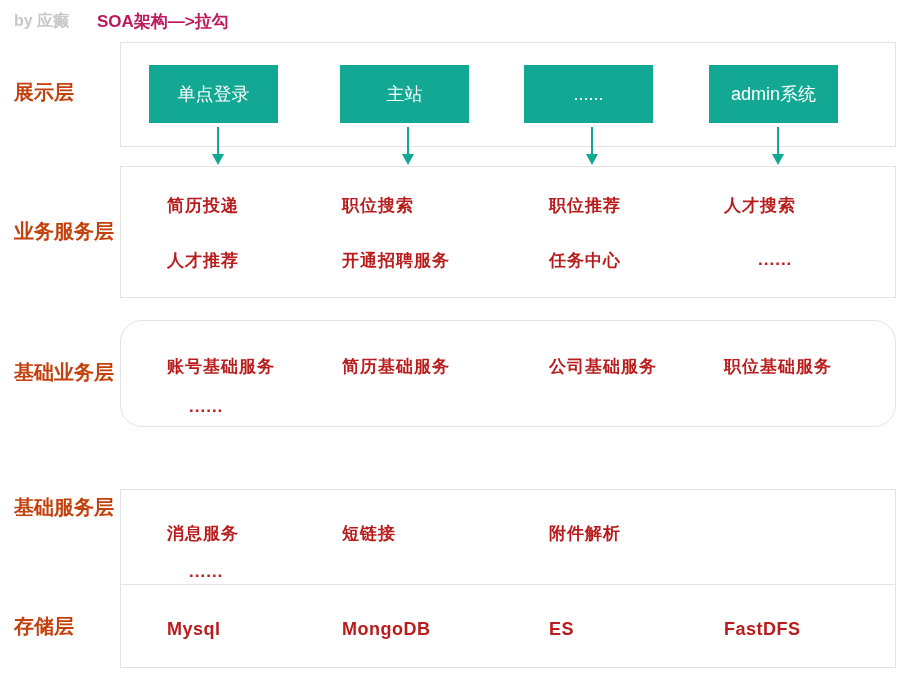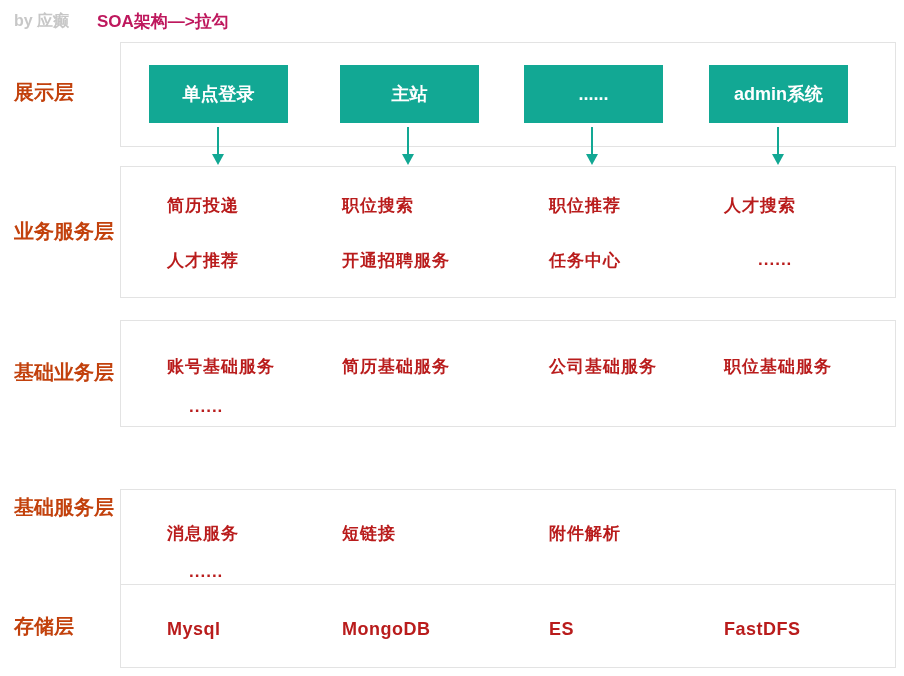--- a/index.html
+++ b/index.html
@@ -11,22 +11,22 @@
   .title{position:absolute;left:97px;top:10px;font-size:17px;font-weight:700;color:#be185d;}
   .layer-label{
     position:absolute;left:14px;transform:translateY(-50%);
     font-size:20px;font-weight:700;color:#c2410c;white-space:nowrap;
   }
   .rect{
     position:absolute;left:120px;width:774px;background:#ffffff;
     border:1px solid #e3e3e3;
   }
   .pres-box{
-    position:absolute;top:22px;width:139px;height:58px;background:#12a894;
-    color:#ffffff;font-size:18px;font-weight:700;text-align:center;line-height:58px;
+    position:absolute;top:22px;width:129px;height:58px;background:#12a894;
+    color:#ffffff;font-size:18px;font-weight:400;text-align:center;line-height:58px;
     white-space:nowrap;
   }
   .cell{
     position:absolute;transform:translateY(-50%);
     font-size:17px;font-weight:700;color:#b91c1c;white-space:nowrap;letter-spacing:1px;
   }
   .cell.store{font-size:18px;letter-spacing:0.5px;}
   .arrow-line{position:absolute;top:127px;width:2px;height:27px;background:#12a894;}
   .arrow-head{
     position:absolute;top:154px;width:0;height:0;
@@ -65,21 +65,21 @@
     <span class="cell" style="left:221px;top:38px;">职位搜索</span>
     <span class="cell" style="left:428px;top:38px;">职位推荐</span>
     <span class="cell" style="left:603px;top:38px;">人才搜索</span>
     <span class="cell" style="left:46px;top:93px;">人才推荐</span>
     <span class="cell" style="left:221px;top:93px;">开通招聘服务</span>
     <span class="cell" style="left:428px;top:93px;">任务中心</span>
     <span class="cell" style="left:637px;top:93px;">......</span>
   </div>
 
   <div class="layer-label" style="top:372px;">基础业务层</div>
-  <div class="rect" style="top:320px;height:105px;">
+  <div class="rect" style="top:320px;height:105px;border-radius:22px;">
     <span class="cell" style="left:46px;top:45px;">账号基础服务</span>
     <span class="cell" style="left:221px;top:45px;">简历基础服务</span>
     <span class="cell" style="left:428px;top:45px;">公司基础服务</span>
     <span class="cell" style="left:603px;top:45px;">职位基础服务</span>
     <span class="cell" style="left:68px;top:86px;">......</span>
   </div>
 
   <div class="layer-label" style="top:507px;">基础服务层</div>
   <div class="rect" style="top:454px;height:106px;margin-top:35px;">
     <span class="cell" style="left:46px;top:43px;">消息服务</span>

